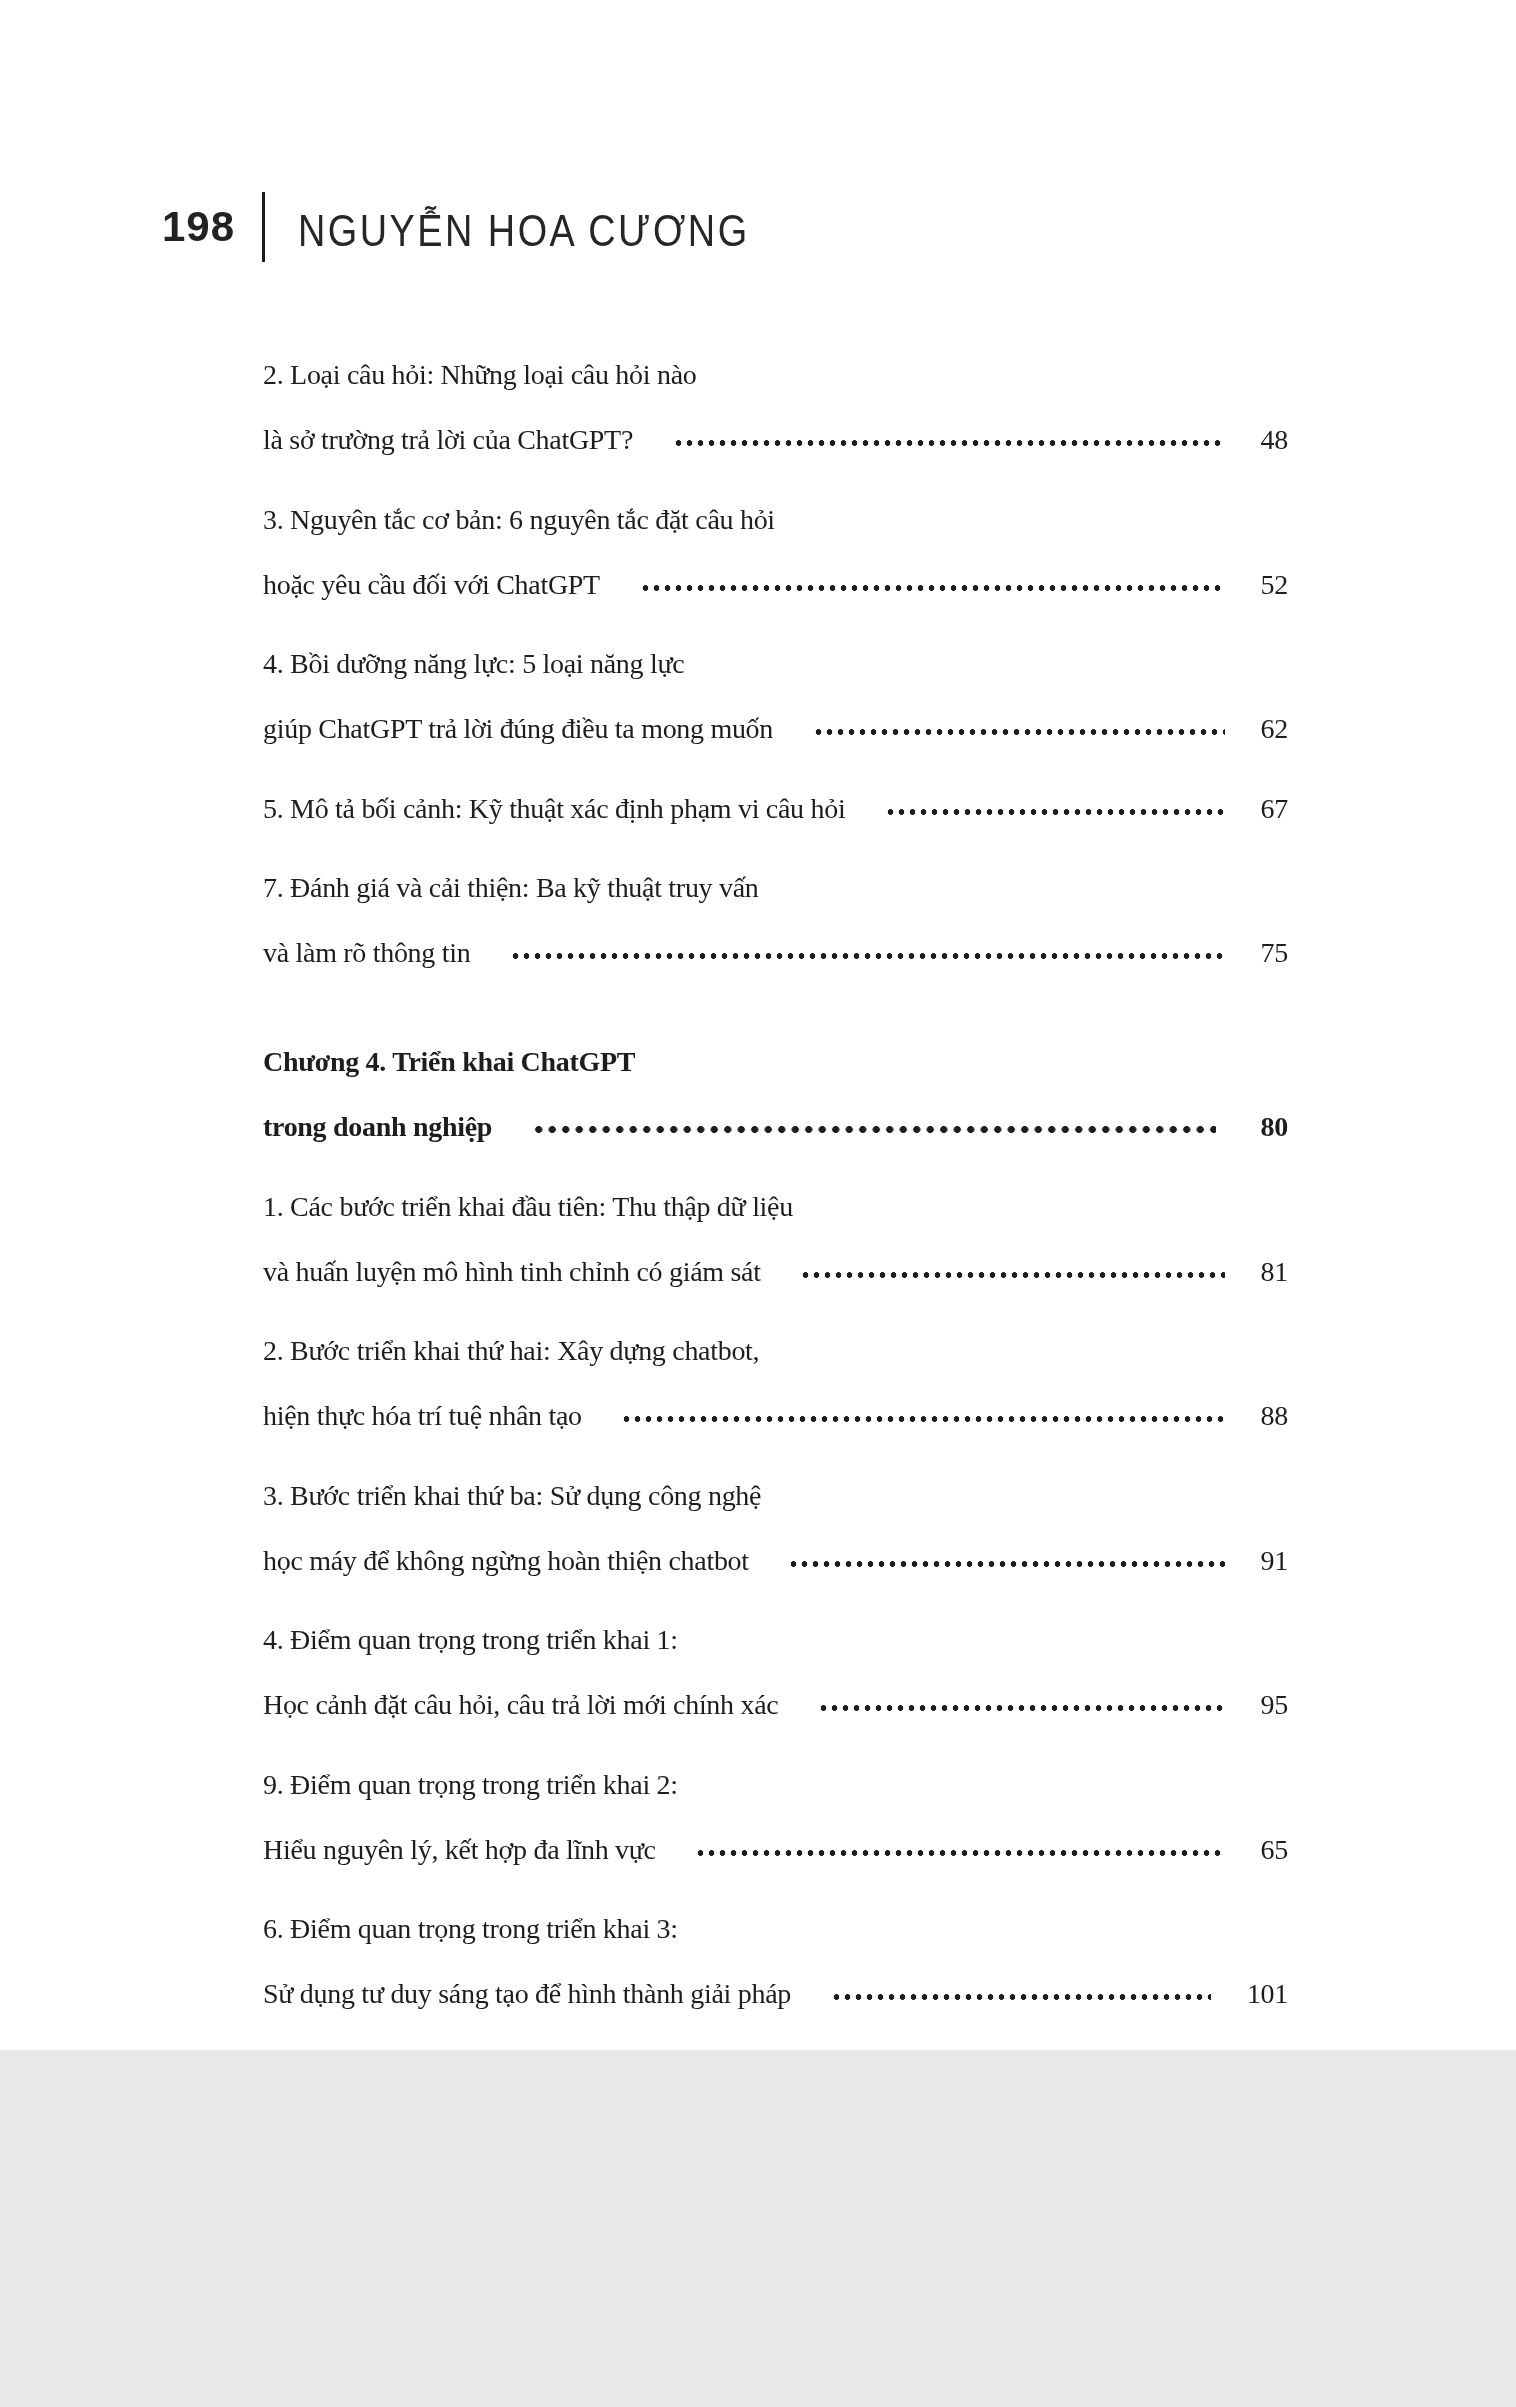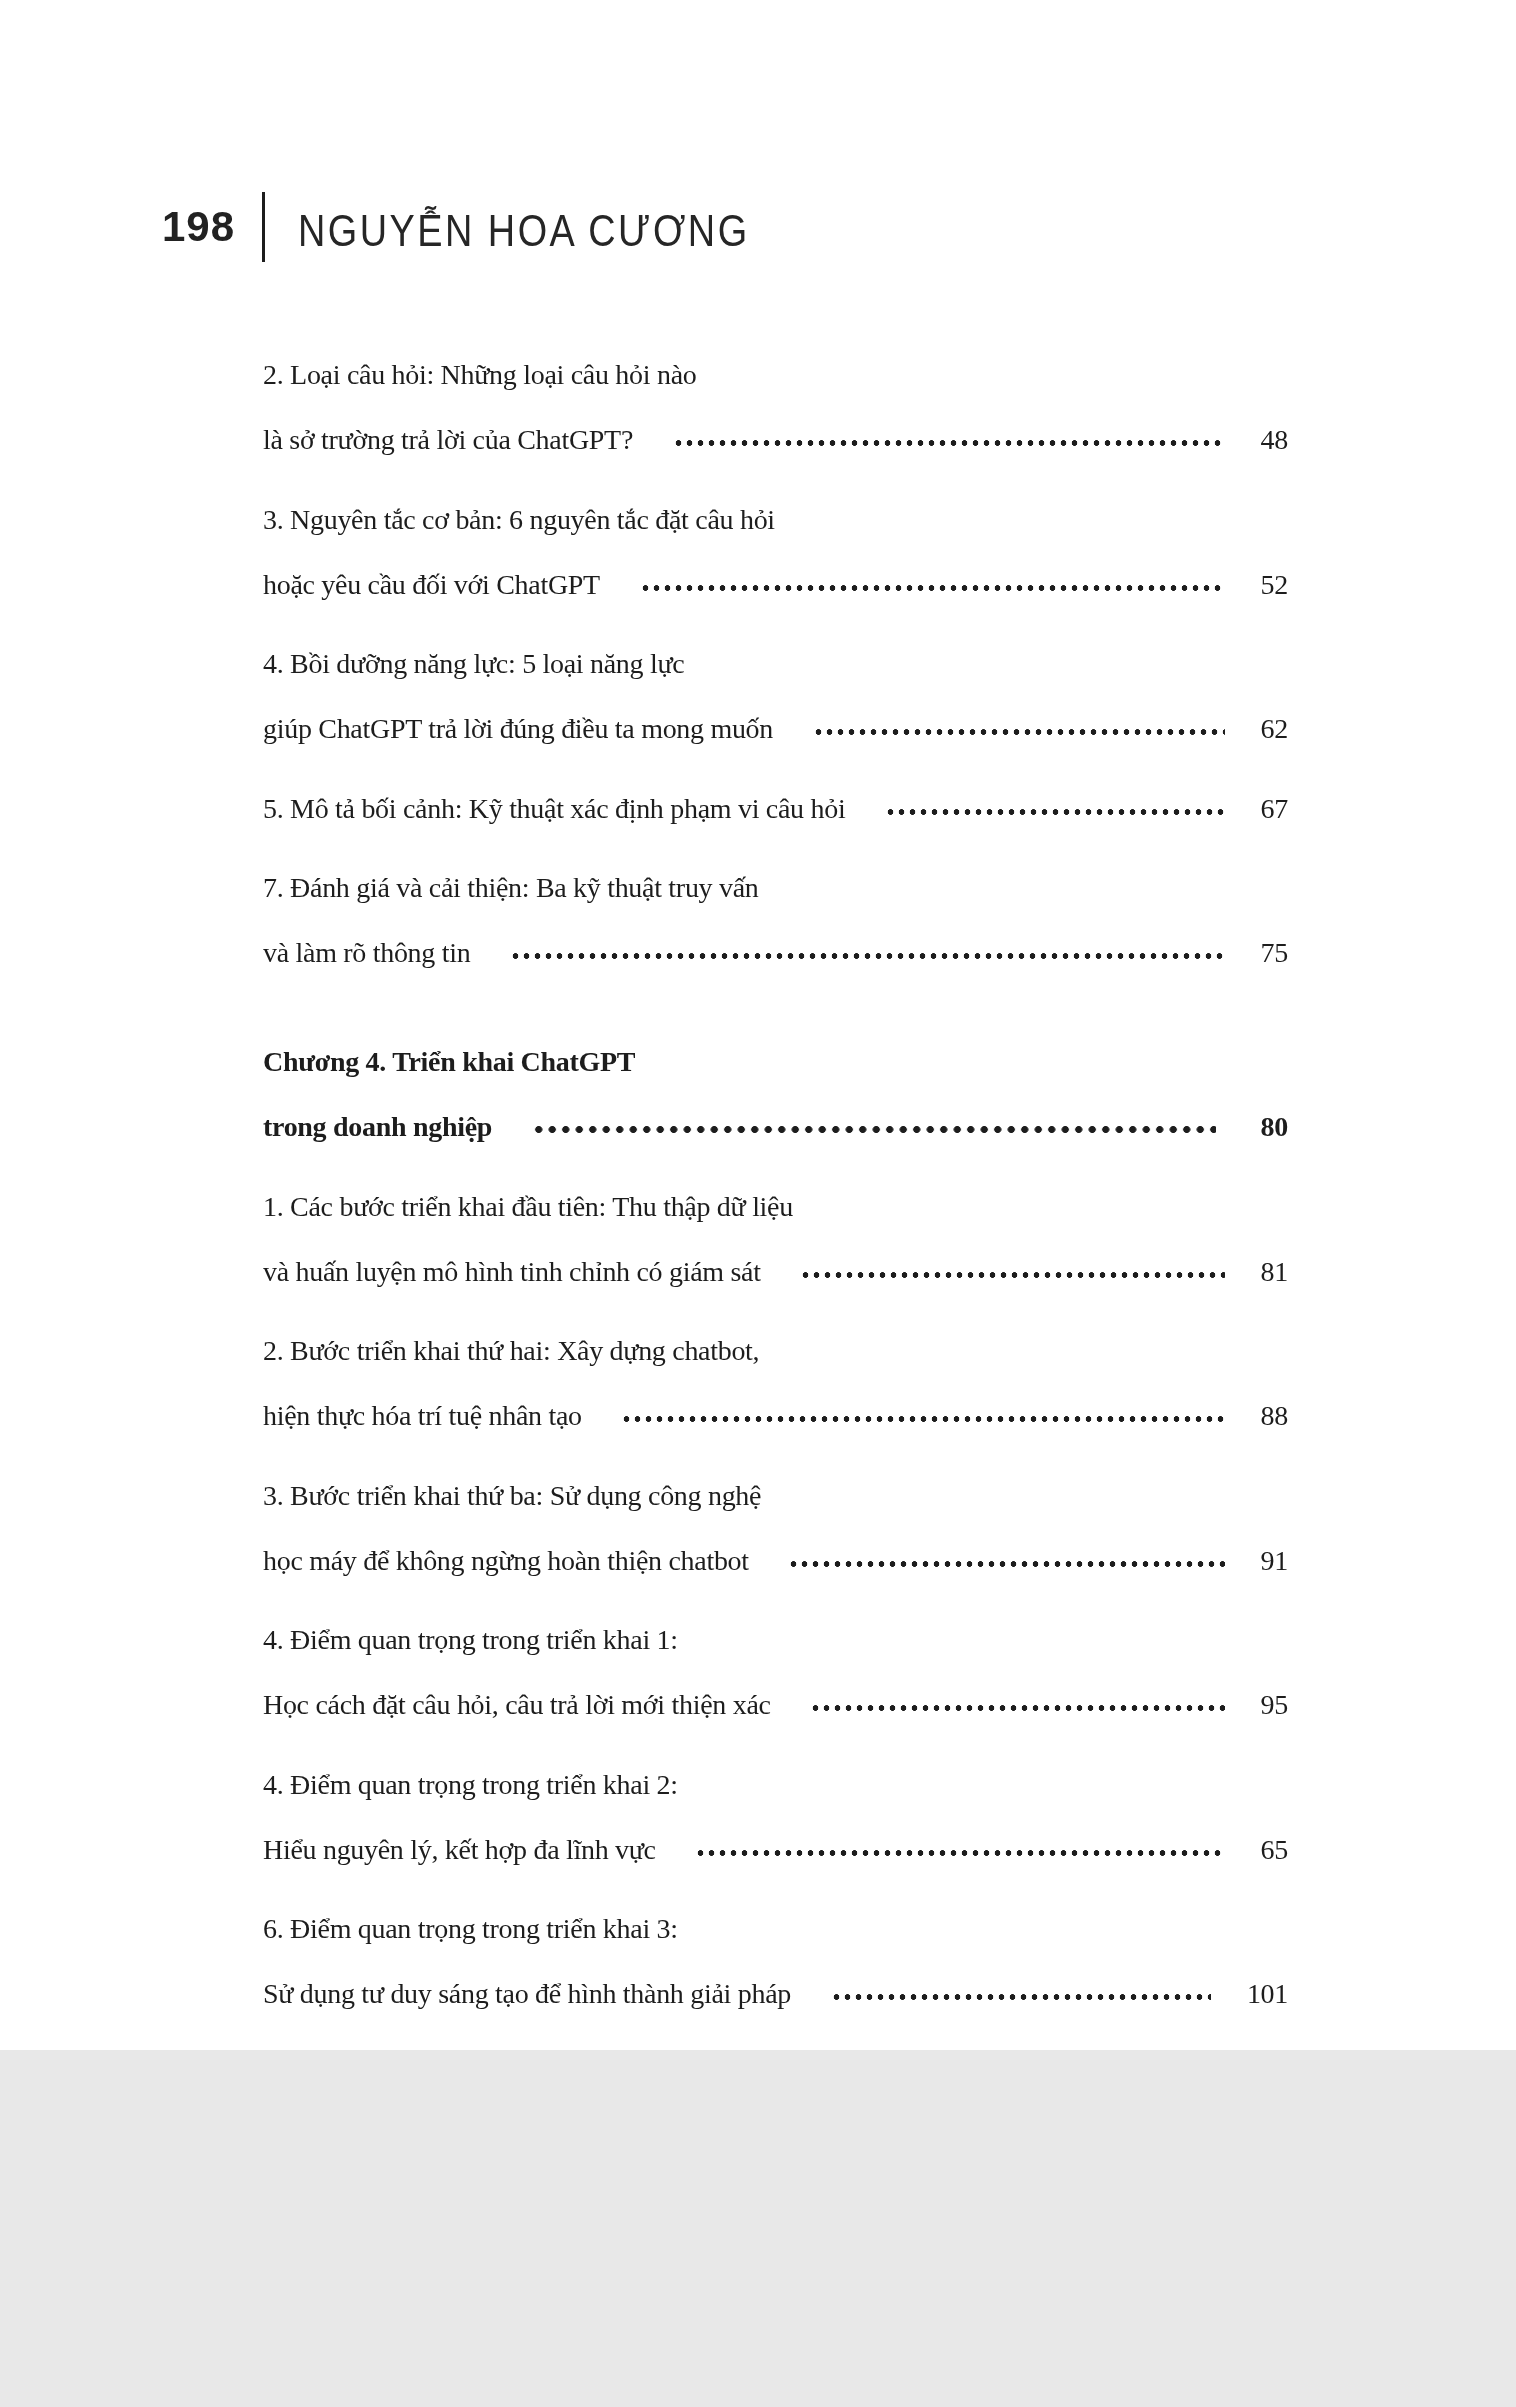--- a/index.html
+++ b/index.html
@@ -190,29 +190,29 @@
         <span class="dots"></span>
         <span class="page-num">91</span>
       </div>
     </div>
 
     <div class="entry">
       <div class="pre-lines">
           <div class="pre-line">4. Điểm quan trọng trong triển khai 1:</div>
         </div>
       <div class="last-line">
-        <span class="tail-text">Học cách đặt câu hỏi, câu trả lời mới thiện xác</span>
+        <span class="tail-text">Học cảnh đặt câu hỏi, câu trả lời mới chính xác</span>
         <span class="dots"></span>
         <span class="page-num">95</span>
       </div>
     </div>
 
     <div class="entry">
       <div class="pre-lines">
-          <div class="pre-line">4. Điểm quan trọng trong triển khai 2:</div>
+          <div class="pre-line">9. Điểm quan trọng trong triển khai 2:</div>
         </div>
       <div class="last-line">
         <span class="tail-text">Hiểu nguyên lý, kết hợp đa lĩnh vực</span>
         <span class="dots"></span>
         <span class="page-num">65</span>
       </div>
     </div>
 
     <div class="entry">
       <div class="pre-lines">

